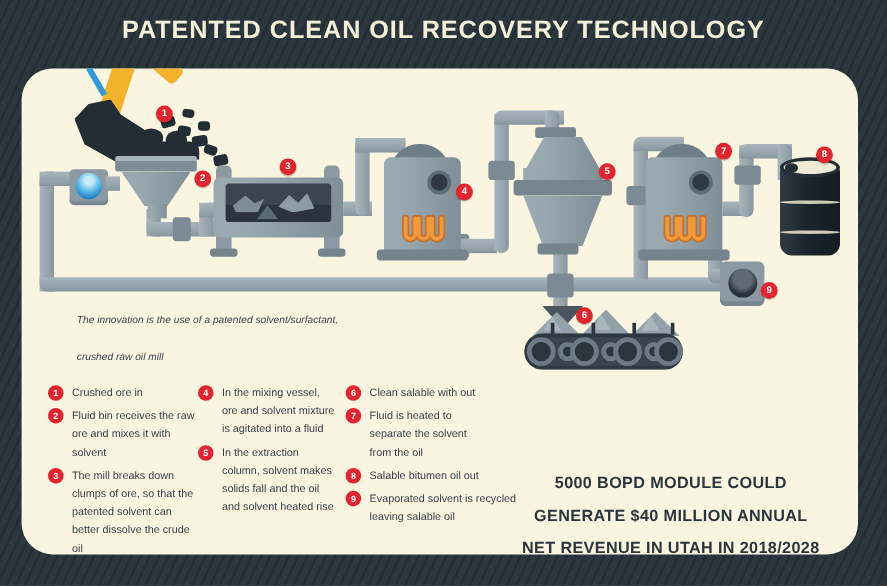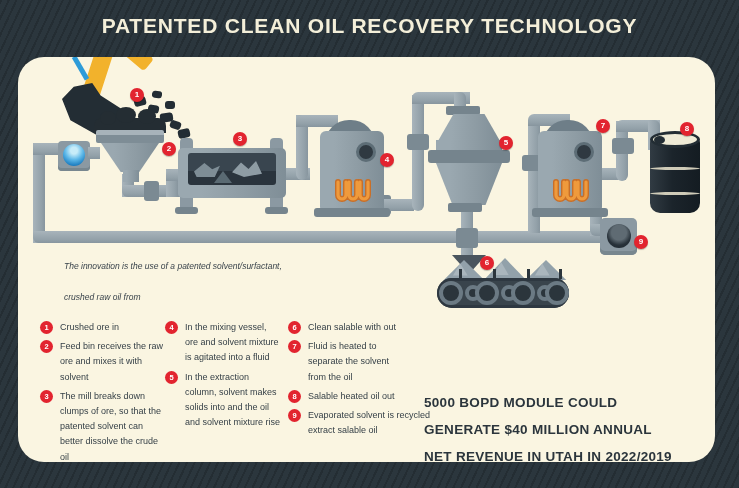--- a/index.html
+++ b/index.html
@@ -25,21 +25,21 @@
   .pile{position:absolute;background:#92a1aa;clip-path:polygon(6% 100%,50% 0,94% 100%);}
   .pile i{position:absolute;left:22%;top:18%;width:40%;height:60%;background:#aab6bd;
     clip-path:polygon(10% 100%,50% 0,90% 100%);}
   .intro{position:absolute;left:46px;top:202px;width:270px;font-style:italic;
     font-size:8.5px;line-height:15.5px;color:#39434b;}
   .stepcol{position:absolute;top:263px;}
   .step{display:flex;margin-bottom:4px;}
   .sbadge{flex:0 0 13px;width:13px;height:13px;border-radius:50%;background:#e2242f;color:#fff;
     font-size:7.5px;font-weight:bold;text-align:center;line-height:13px;margin-right:7px;margin-top:1px;}
   .stext{font-size:9px;line-height:15.2px;color:#343f46;}
-  .revenue{position:absolute;left:406px;top:332px;width:270px;
+  .revenue{position:absolute;left:406px;top:332px;width:270px;text-align:center;
     font-weight:bold;font-size:13.5px;line-height:27px;letter-spacing:.3px;color:#2b353c;}
   .porthole{position:absolute;width:14px;height:14px;border-radius:50%;background:#2f3941;
     border:3px solid #5d6d76;box-sizing:content-box;}
   .vesseldome{position:absolute;height:24px;border-radius:25px 25px 0 0;background:#6e7e88;}
   .vesselbase{position:absolute;height:9px;border-radius:3px;background:#75848d;}
 </style>
 </head>
 <body>
 
 <div class="stage">
@@ -183,66 +183,66 @@
     <span class="marker" style="left:362px;top:96px;">4</span>
     <span class="marker" style="left:481px;top:79px;">5</span>
     <span class="marker" style="left:462px;top:199px;">6</span>
     <span class="marker" style="left:578px;top:62px;">7</span>
     <span class="marker" style="left:662px;top:65px;">8</span>
     <span class="marker" style="left:616px;top:178px;">9</span>
 
     <div class="intro">
       <span>The innovation is the use of a patented solvent/surfactant,</span><br>
       <br>
-      <span>crushed raw oil from</span>
+      <span>crushed raw oil mill</span>
     </div>
 
     <div class="stepcol" style="left:22px;width:124px;">
       <div class="step">
           <span class="sbadge">1</span>
           <span class="stext">Crushed ore in</span>
         </div>
       <div class="step">
           <span class="sbadge">2</span>
-          <span class="stext">Feed bin receives the raw ore and mixes it with solvent</span>
+          <span class="stext">Fluid bin receives the raw ore and mixes it with solvent</span>
         </div>
       <div class="step">
           <span class="sbadge">3</span>
           <span class="stext">The mill breaks down clumps of ore, so that the patented solvent can better dissolve the crude oil</span>
         </div>
     </div>
     <div class="stepcol" style="left:147px;width:117px;">
       <div class="step">
           <span class="sbadge">4</span>
           <span class="stext">In the mixing vessel, ore and solvent mixture is agitated into a fluid</span>
         </div>
       <div class="step">
           <span class="sbadge">5</span>
-          <span class="stext">In the extraction column, solvent makes solids into and the oil and solvent mixture rise</span>
+          <span class="stext">In the extraction column, solvent makes solids fall and the oil and solvent heated rise</span>
         </div>
     </div>
     <div class="stepcol" style="left:270px;width:150px;">
       <div class="step">
           <span class="sbadge">6</span>
           <span class="stext" style="width:95px;">Clean salable with out</span>
         </div>
       <div class="step">
           <span class="sbadge">7</span>
           <span class="stext" style="width:100px;">Fluid is heated to separate the solvent from the oil</span>
         </div>
       <div class="step">
           <span class="sbadge">8</span>
-          <span class="stext" style="width:95px;">Salable heated oil out</span>
+          <span class="stext" style="width:95px;">Salable bitumen oil out</span>
         </div>
       <div class="step">
           <span class="sbadge">9</span>
-          <span class="stext" style="width:128px;">Evaporated solvent is recycled extract salable oil</span>
+          <span class="stext" style="width:128px;">Evaporated solvent is recycled leaving salable oil</span>
         </div>
     </div>
 
     <div class="revenue">
       <div>5000 BOPD MODULE COULD</div>
       <div>GENERATE $40 MILLION ANNUAL</div>
-      <div>NET REVENUE IN UTAH IN 2022/2019</div>
+      <div>NET REVENUE IN UTAH IN 2018/2028</div>
     </div>
 
   </div>
 </div>
 
 </body></html>

